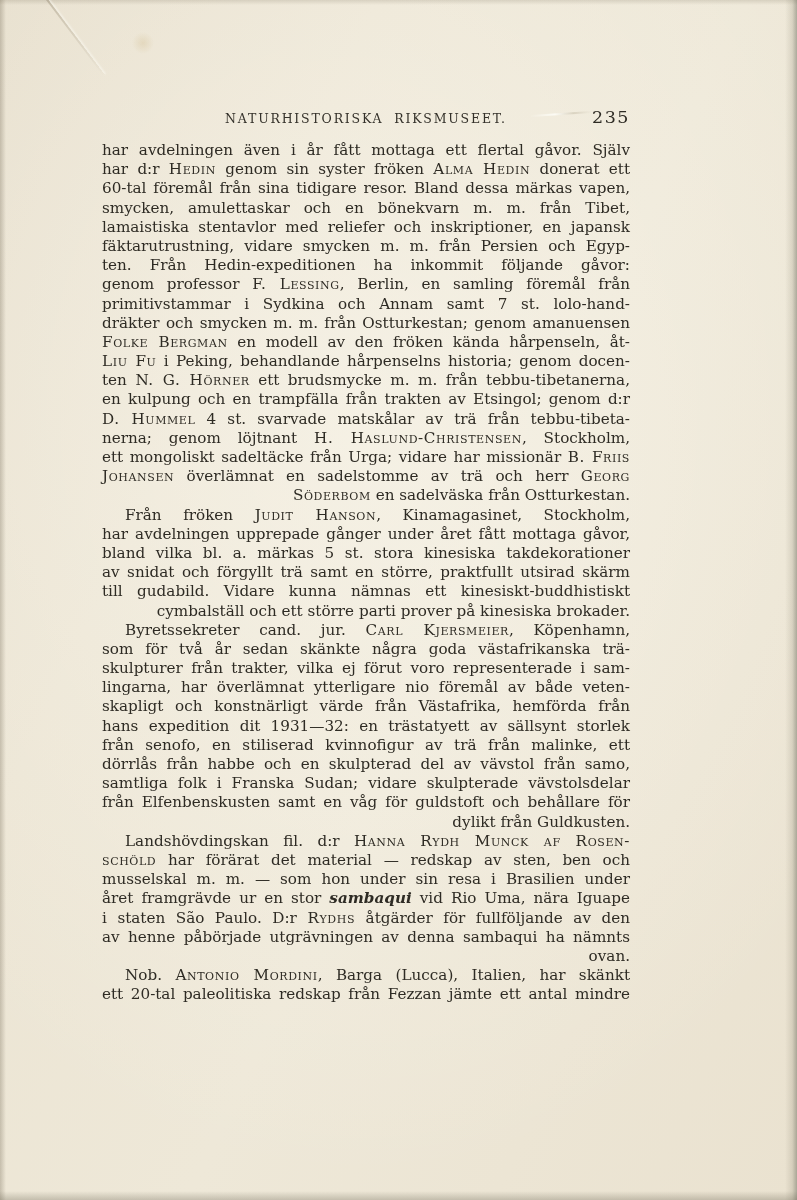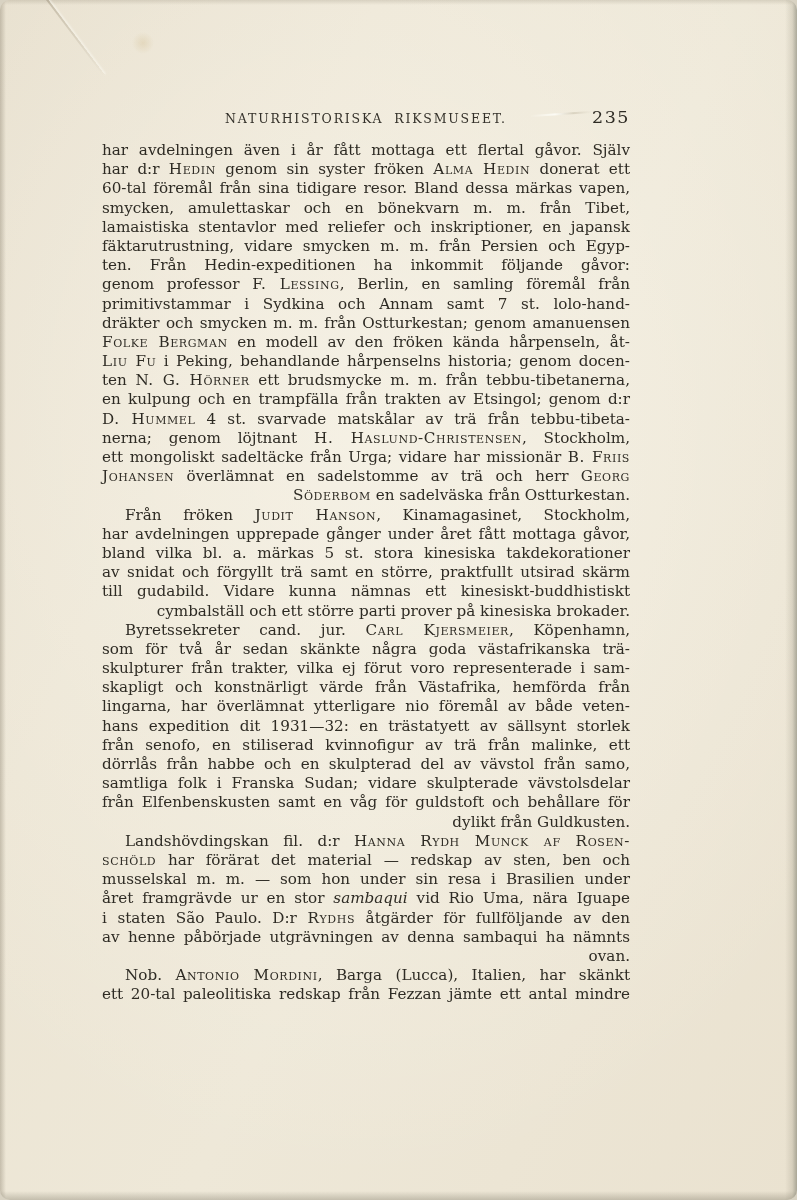--- a/index.html
+++ b/index.html
@@ -4,21 +4,20 @@
 <style>
   html,body { margin:0; padding:0; background:#d8d2c2; }
   .scan {
     position:relative; width:797px; height:1200px; overflow:hidden;
     background:
       radial-gradient(circle at 143px 43px, rgba(176,140,60,.16) 0px, rgba(176,140,60,0) 11px),
       radial-gradient(ellipse 700px 900px at 45% 35%, rgba(255,253,246,.45), rgba(255,253,246,0) 85%),
       linear-gradient(115deg, #e7dfcd 0%, #ece5d4 28%, #eee8d8 55%, #eae2d0 100%);
     font-family:"DejaVu Serif","Liberation Serif",serif;
     color:#2e2b24;
-    border-radius:10px;
   }
   
   .edge { position:absolute; pointer-events:none; }
   .edge-left   { left:0; top:0; width:6px;  height:100%; background:linear-gradient(to right, rgba(105,95,75,.30), rgba(105,95,75,0)); }
   .edge-top    { left:0; top:0; width:100%; height:5px;  background:linear-gradient(to bottom, rgba(120,110,88,.20), rgba(120,110,88,0)); }
   .edge-right  { right:0; top:0; width:12px; height:100%; background:linear-gradient(to right, rgba(120,115,95,0), rgba(120,115,95,.18) 60%, rgba(90,92,78,.45)); }
   .edge-bottom { left:0; bottom:0; width:100%; height:9px; background:linear-gradient(to bottom, rgba(100,95,78,0), rgba(100,95,78,.30)); }
   .crease-topleft {
     position:absolute; left:43px; top:-4px; width:2px; height:100px;
     transform:rotate(-37deg); transform-origin:top left;
@@ -44,21 +43,21 @@
   }
 
   .body-text { position:absolute; left:102px; top:141px; width:528px; }
   .line {
     height:19.2px; line-height:19.2px; font-size:15.2px;
     text-align:right; white-space:nowrap; color:#2e2b24;
   }
   .line.j { white-space:normal; text-align:justify; text-align-last:justify; }
   .line.ind { padding-left:23px; }
   .sc { font-variant:small-caps; letter-spacing:0.6px; }
-  .it { font-style:italic; }
+  .it { font-style:italic;font-weight:bold; }
 </style>
 </head>
 <body>
 
 <div class="scan">
 
   <div class="edge edge-left"></div>
   <div class="edge edge-top"></div>
   <div class="edge edge-right"></div>
   <div class="edge edge-bottom"></div>
@@ -92,22 +91,22 @@
       <div class="line"><span class="sc">Söderbom</span><span> en sadelväska från Ostturkestan.</span></div>
       <div class="line j ind"><span>Från fröken </span><span class="sc">Judit Hanson</span><span>, Kinamagasinet, Stockholm,</span></div>
       <div class="line j"><span>har avdelningen upprepade gånger under året fått mottaga gåvor,</span></div>
       <div class="line j"><span>bland vilka bl. a. märkas 5 st. stora kinesiska takdekorationer</span></div>
       <div class="line j"><span>av snidat och förgyllt trä samt en större, praktfullt utsirad skärm</span></div>
       <div class="line j"><span>till gudabild.  Vidare kunna nämnas ett kinesiskt-buddhistiskt</span></div>
       <div class="line"><span>cymbalställ och ett större parti prover på kinesiska brokader.</span></div>
       <div class="line j ind"><span>Byretssekreter cand. jur. </span><span class="sc">Carl Kjersmeier</span><span>, Köpenhamn,</span></div>
       <div class="line j"><span>som för två år sedan skänkte några goda västafrikanska trä-</span></div>
       <div class="line j"><span>skulpturer från trakter, vilka ej förut voro representerade i sam-</span></div>
+      <div class="line j"><span>lingarna, har överlämnat ytterligare nio föremål av både veten-</span></div>
       <div class="line j"><span>skapligt och konstnärligt värde från Västafrika, hemförda från</span></div>
-      <div class="line j"><span>lingarna, har överlämnat ytterligare nio föremål av både veten-</span></div>
       <div class="line j"><span>hans expedition dit 1931—32: en trästatyett av sällsynt storlek</span></div>
       <div class="line j"><span>från senofo, en stiliserad kvinnofigur av trä från malinke, ett</span></div>
       <div class="line j"><span>dörrlås från habbe och en skulpterad del av vävstol från samo,</span></div>
       <div class="line j"><span>samtliga folk i Franska Sudan; vidare skulpterade vävstolsdelar</span></div>
       <div class="line j"><span>från Elfenbenskusten samt en våg för guldstoft och behållare för</span></div>
       <div class="line"><span>dylikt från Guldkusten.</span></div>
       <div class="line j ind"><span>Landshövdingskan fil. d:r </span><span class="sc">Hanna Rydh Munck af Rosen-</span></div>
       <div class="line j"><span class="sc">schöld</span><span> har förärat det material — redskap av sten, ben och</span></div>
       <div class="line j"><span>musselskal m. m. — som hon under sin resa i Brasilien under</span></div>
       <div class="line j"><span>året framgrävde ur en stor </span><span class="it">sambaqui</span><span> vid Rio Uma, nära Iguape</span></div>

